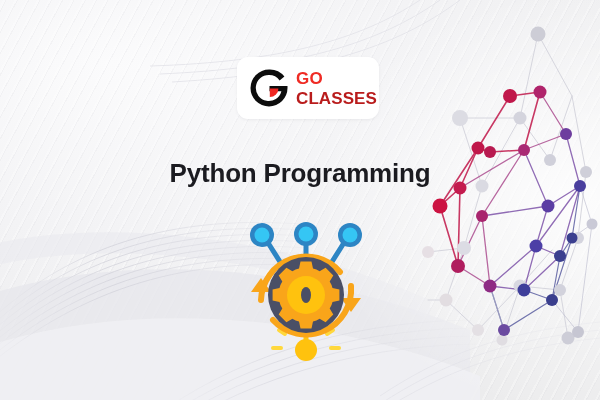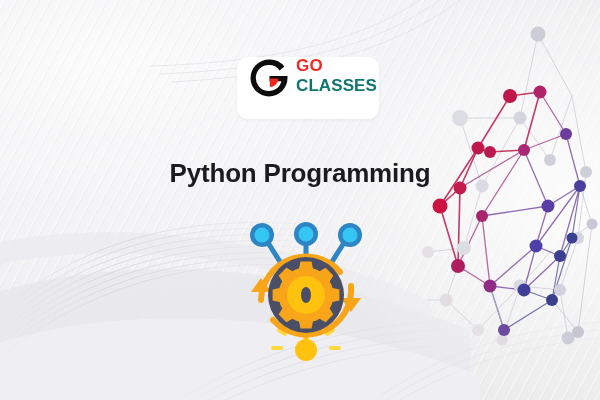--- a/index.html
+++ b/index.html
@@ -67,21 +67,21 @@
   .logo-card {
     position: absolute;
     left: 237px;
     top: 57px;
     width: 142px;
     height: 62px;
     background: #ffffff;
     border-radius: 11px;
     box-shadow: 0 1px 3px rgba(120,120,130,0.10);
     display: flex;
-    align-items: flex-start;
+    align-items: center;
     padding-left: 11px;
     box-sizing: border-box;
   }
   .logo-mark {
     width: 42px;
     height: 42px;
     flex: 0 0 42px;
     position: relative;
   }
   .logo-mark svg { display: block; width: 42px; height: 42px; }
@@ -96,21 +96,21 @@
     font-size: 17px;
     font-weight: bold;
     letter-spacing: 0.4px;
     color: #ef2b24;
     font-family: "Liberation Sans", sans-serif;
   }
   .logo-classes {
     font-size: 17px;
     font-weight: bold;
     letter-spacing: 0.1px;
-    color: #0f766e;
+    color: #b91c1c;
     margin-top: 3px;
     font-family: "Liberation Sans", sans-serif;
   }
 
   
   .title {
     position: absolute;
     left: 0;
     right: 0;
     top: 158px;

